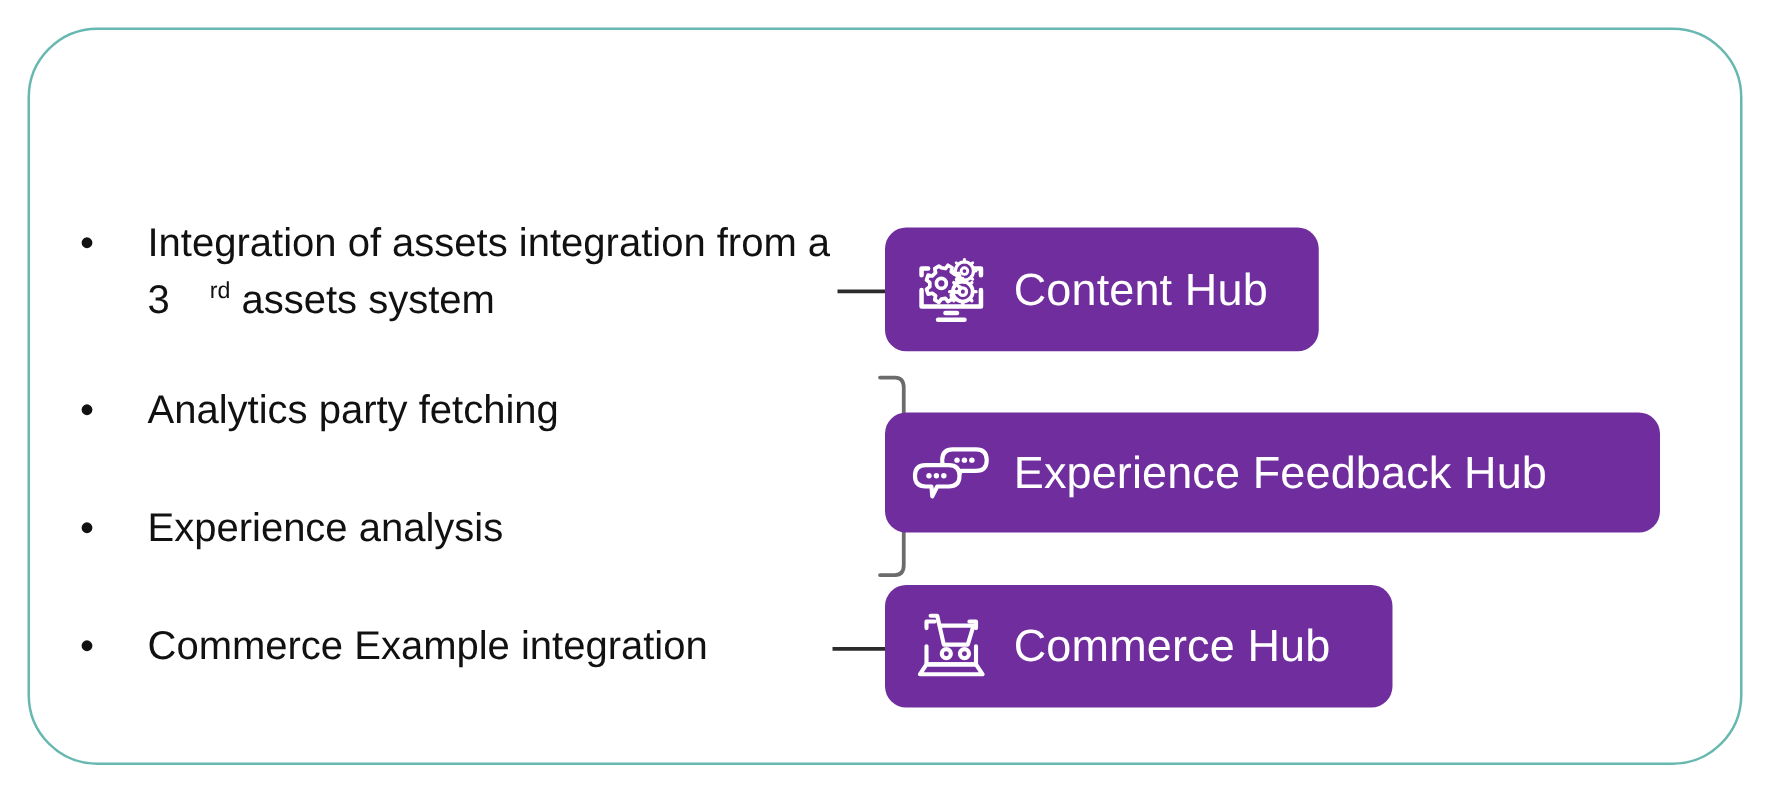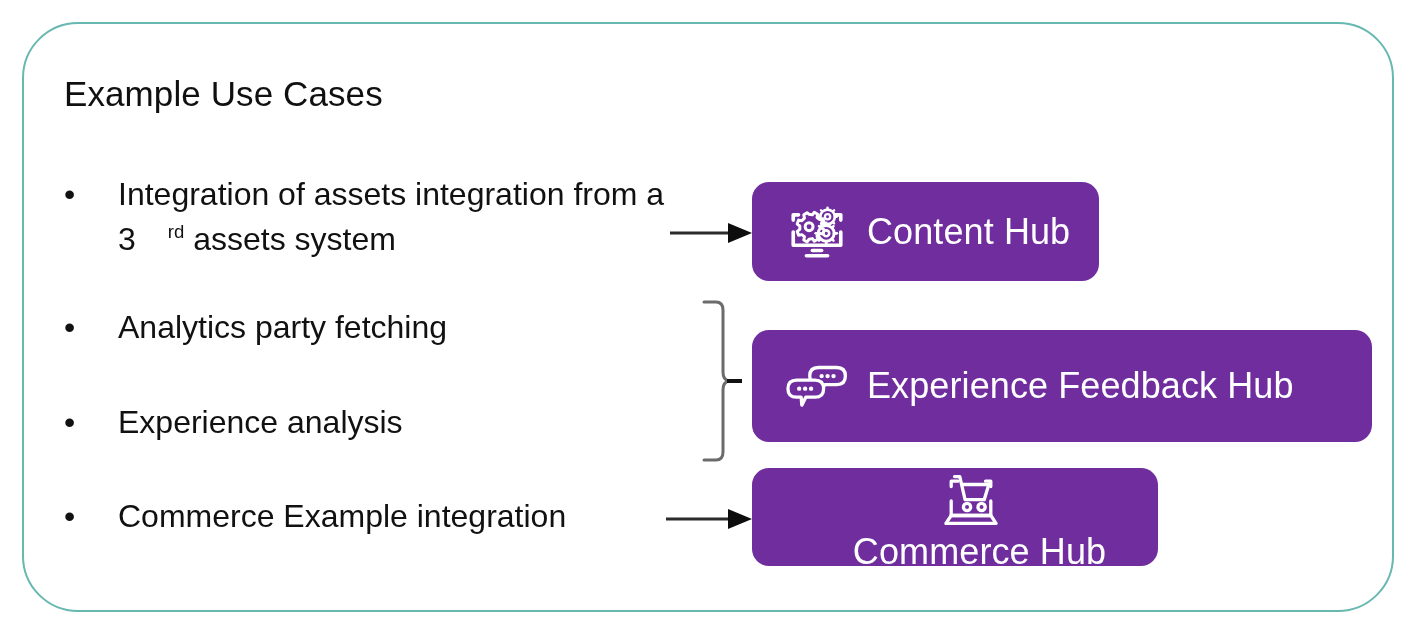--- a/index.html
+++ b/index.html
@@ -75,65 +75,64 @@
   }
 
   #bullet-0 { top: 172px; }
   #bullet-1 { top: 305px; }
   #bullet-2 { top: 400px; }
   #bullet-3 { top: 494px; }
 
   
   .hub {
     position: absolute;
-    left: 752px;
+    left: 708px;
     box-sizing: border-box;
     background: #702D9E;
     border-radius: 17px;
     display: flex;
     align-items: center;
-    padding-left: 32px;
+    padding-left: 20px;
     color: #ffffff;
   }
   .hub .hub-label {
     font-size: 36px;
     line-height: 36px;
     color: #ffffff;
     margin-left: 17px;
     white-space: nowrap;
     letter-spacing: .1px;
   }
   .hub .hub-icon {
     flex: 0 0 auto;
     width: 66px;
     height: 66px;
     display: block;
   }
 
   #hub-content   { top: 182px; width: 347px; height: 99px; }
-  #hub-feedback  { top: 330px; width: 620px; height: 112px; }
-  #hub-commerce  { top: 468px; width: 406px; height: 98px; flex-direction: column; }
+  #hub-feedback  { top: 330px; width: 620px; height: 96px; }
+  #hub-commerce  { top: 468px; width: 406px; height: 98px; }
 
   
   .connector {
     position: absolute;
     pointer-events: none;
   }
   #arrow-content  { left: 668px; top: 212px;  width: 86px;  height: 42px; }
   #arrow-commerce { left: 664px; top: 498px;  width: 90px;  height: 42px; }
   #brace-feedback { left: 696px; top: 296px;  width: 56px;  height: 170px; }
 </style>
 </head>
 <body>
 
 <div id="slide">
 
   <div id="frame"></div>
 
-  <div id="title">Example Use Cases</div>
 
   <div class="bullet" id="bullet-0">
     <span class="dot">•</span>
     <span class="btxt"><span>Integration of assets integration from a 3</span><sup>rd</sup><span> assets system</span></span>
   </div>
 
   <div class="bullet" id="bullet-1">
     <span class="dot">•</span>
     <span class="btxt">Analytics party fetching</span>
   </div>

